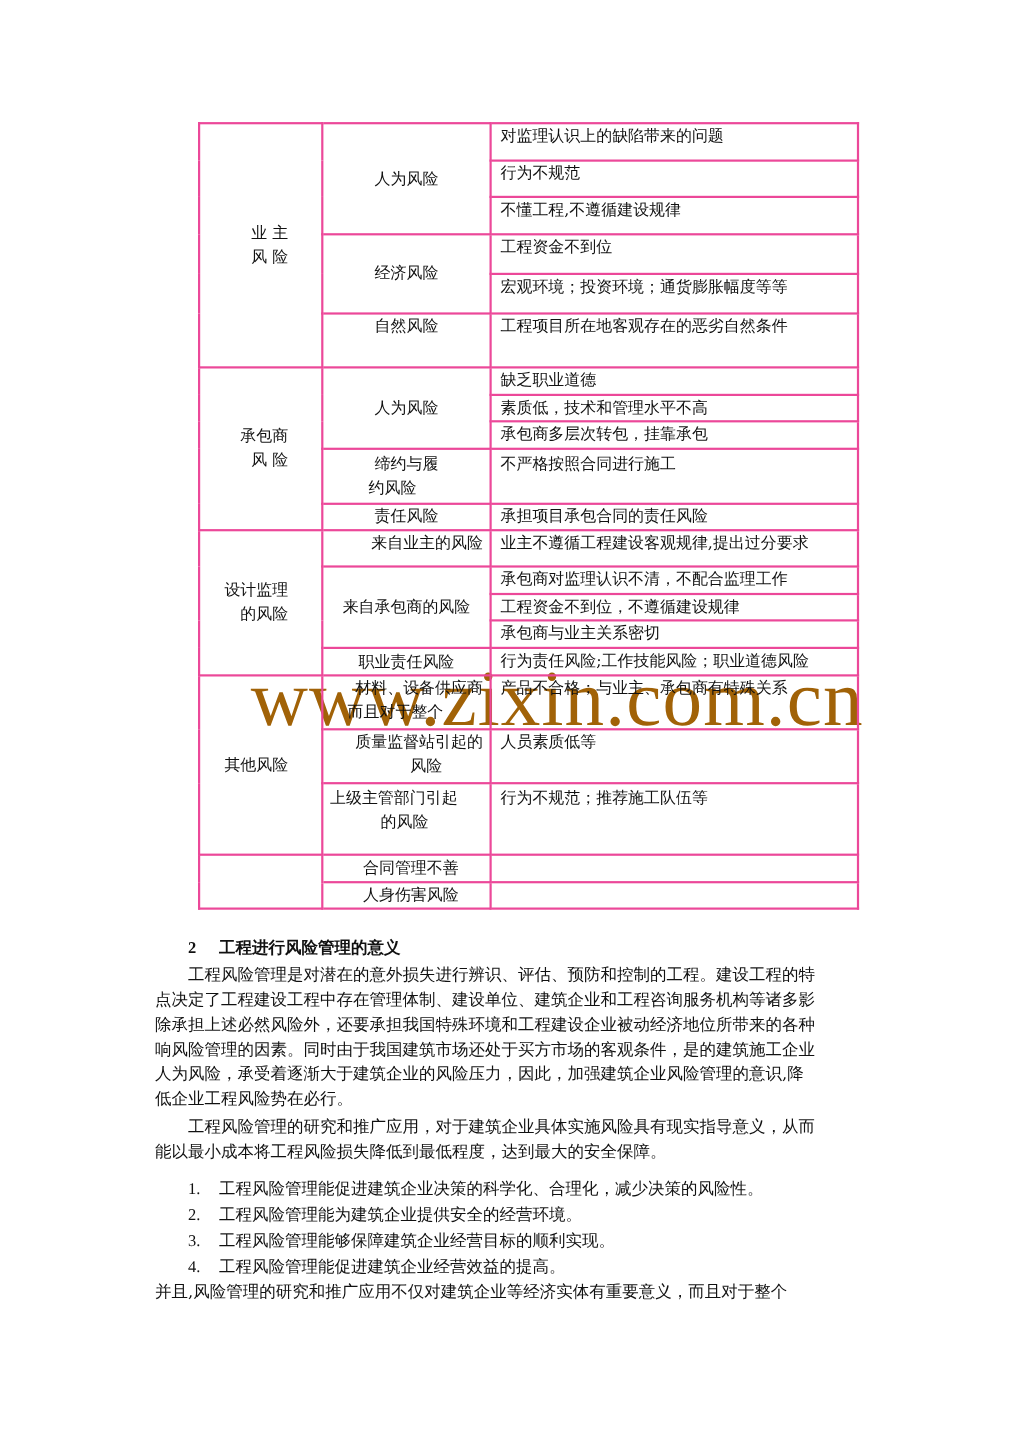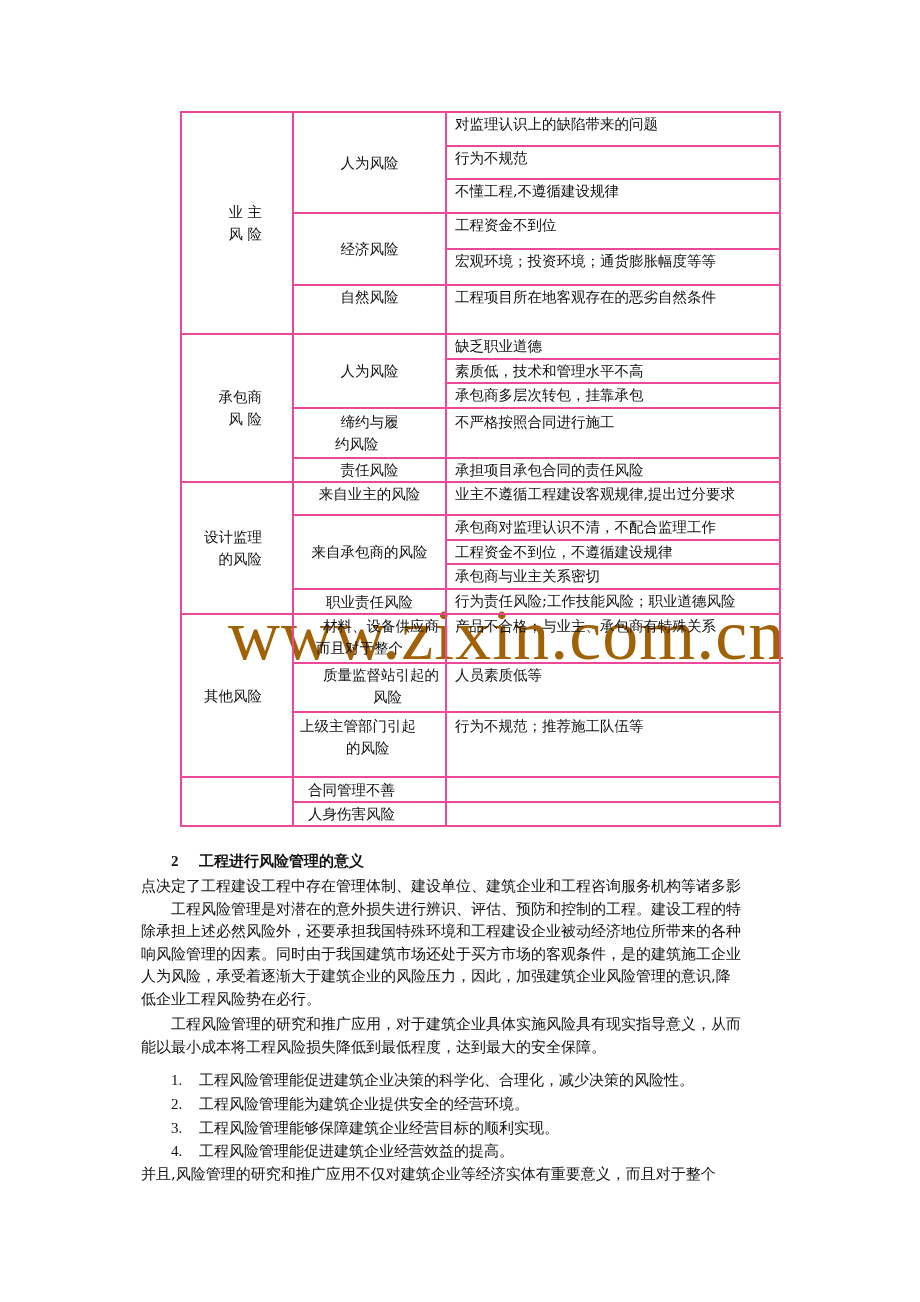--- a/index.html
+++ b/index.html
@@ -45,22 +45,22 @@
       text-align: right;
       padding-left: 0 !important;
       padding-right: 30px !important;
     }
     .cat span { display: block; }
     .sub {
       text-align: center;
       vertical-align: middle !important;
     }
     .sub.top { vertical-align: top !important; }
-    .sub.left { text-align: left; padding-left: 14px; }
-    .sub.right { text-align: center; padding-right: 6px; margin-top: 32px; }
+    .sub.left { text-align: center; padding-left: 14px; }
+    .sub.right { text-align: right; padding-right: 6px; margin-top: 32px; }
     .desc {
       text-align: left;
       padding-left: 8px !important;
       white-space: nowrap;
     }
     .watermark {
       position: absolute;
       left: 228px;
       top: 594px;
       font-family: Liberation Serif, serif;
@@ -240,22 +240,22 @@
       <td class="desc"></td>
     </tr>
   </tbody>
     </table>
 
   <div class="section-heading">
     <span class="num">2</span><span>工程进行风险管理的意义</span>
   </div>
 
   <div class="para" style="top:875px">
+    <span class="line indent">工程风险管理是对潜在的意外损失进行辨识、评估、预防和控制的工程。建设工程的特</span>
     <span class="line">点决定了工程建设工程中存在管理体制、建设单位、建筑企业和工程咨询服务机构等诸多影</span>
-    <span class="line indent">工程风险管理是对潜在的意外损失进行辨识、评估、预防和控制的工程。建设工程的特</span>
     <span class="line">除承担上述必然风险外，还要承担我国特殊环境和工程建设企业被动经济地位所带来的各种</span>
     <span class="line">响风险管理的因素。同时由于我国建筑市场还处于买方市场的客观条件，是的建筑施工企业</span>
     <span class="line">人为风险，承受着逐渐大于建筑企业的风险压力，因此，加强建筑企业风险管理的意识,降</span>
     <span class="line">低企业工程风险势在必行。</span>
   </div>
 
   <div class="para" style="top:1013px">
     <span class="line indent">工程风险管理的研究和推广应用，对于建筑企业具体实施风险具有现实指导意义，从而</span>
     <span class="line">能以最小成本将工程风险损失降低到最低程度，达到最大的安全保障。</span>
   </div>

